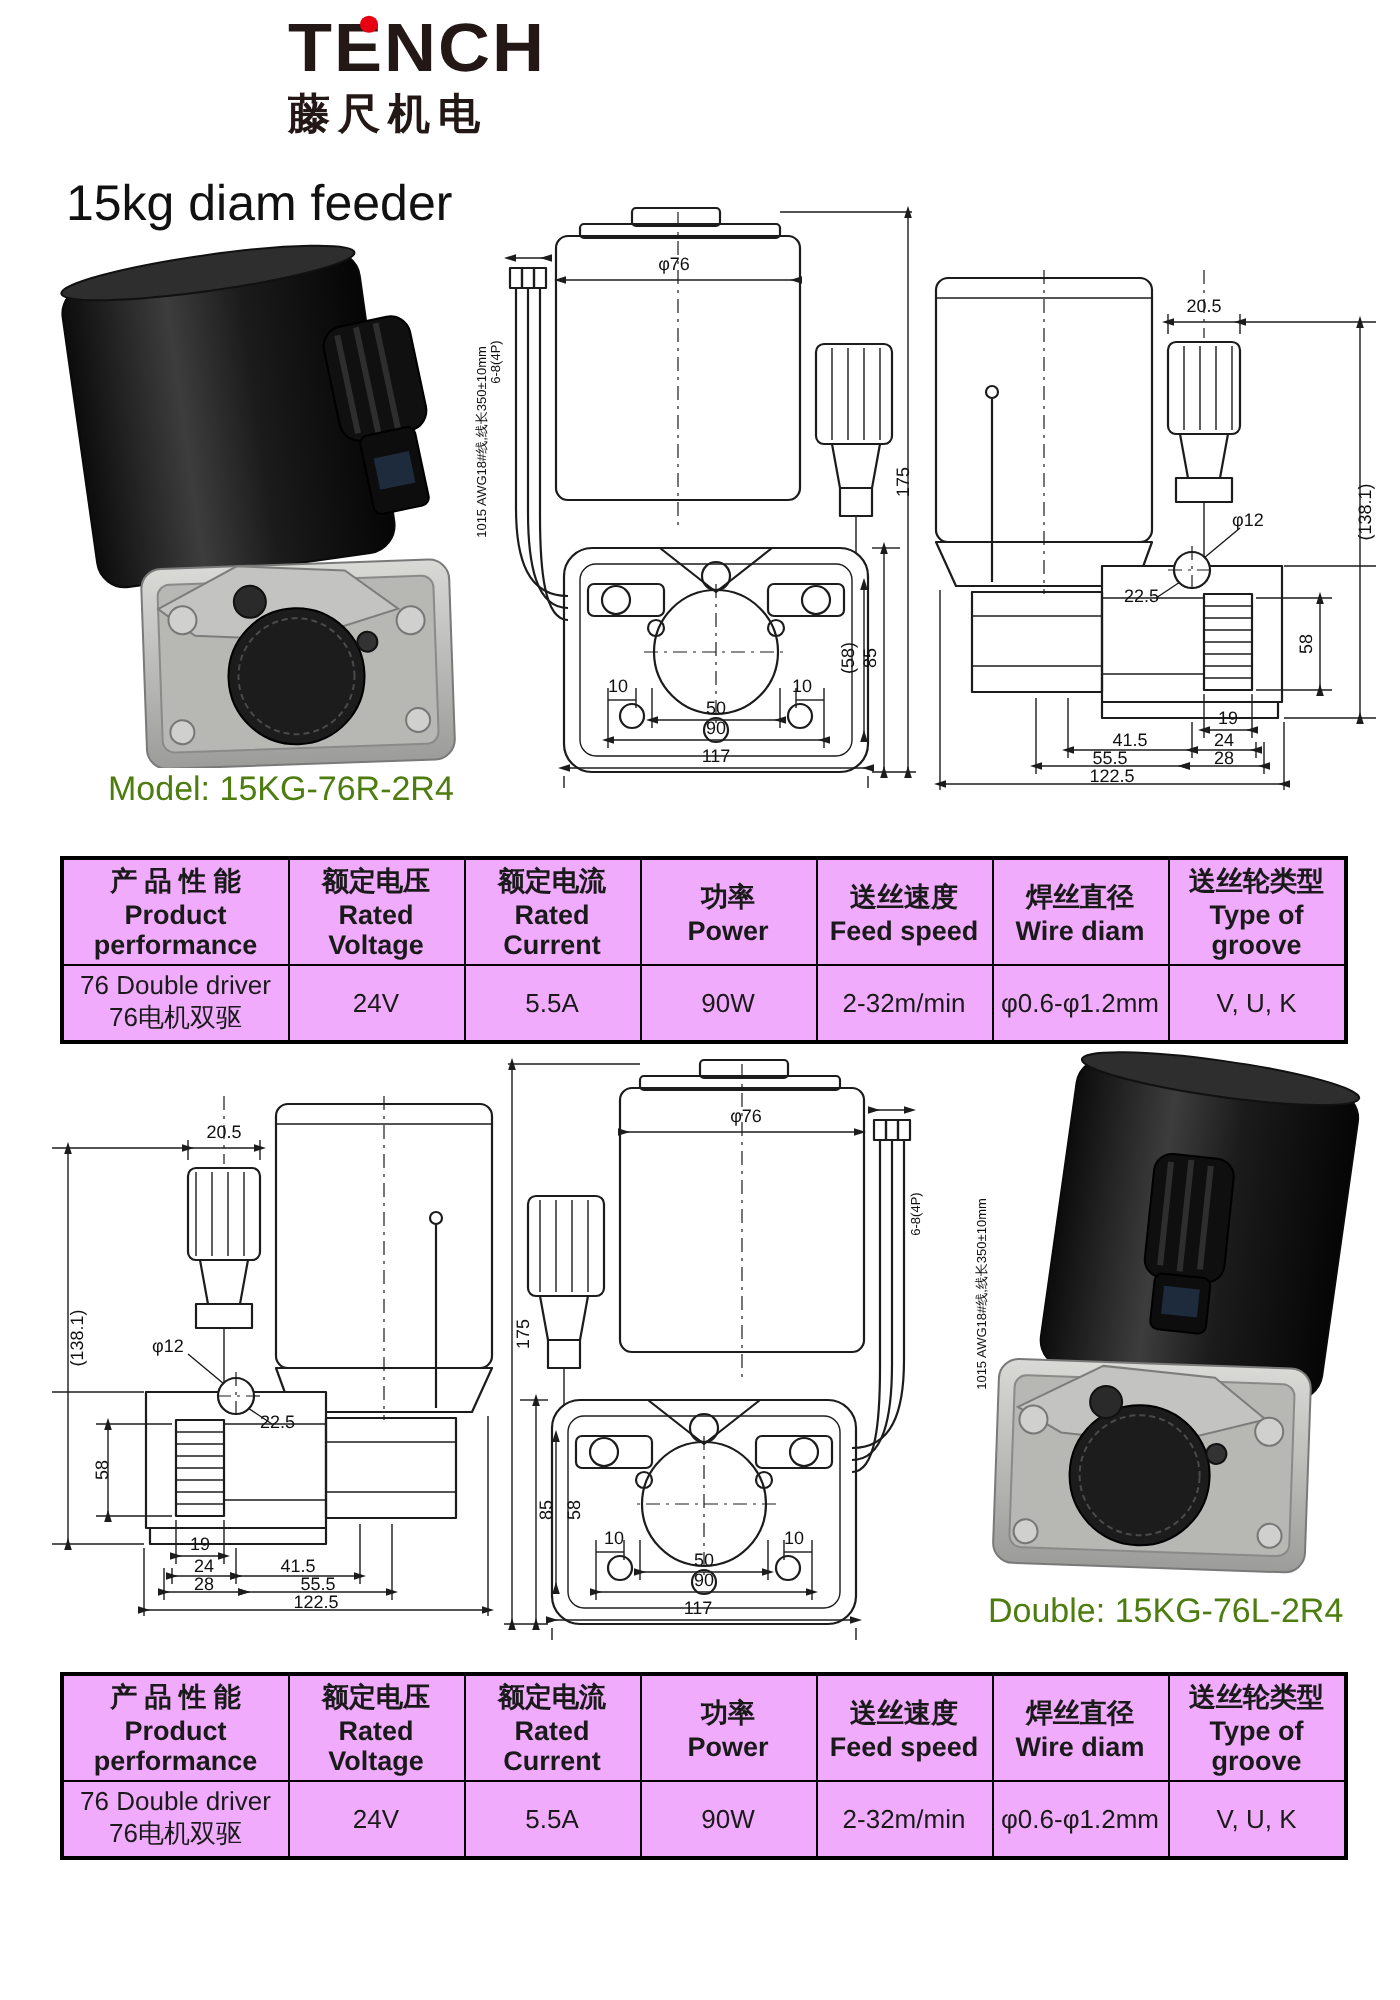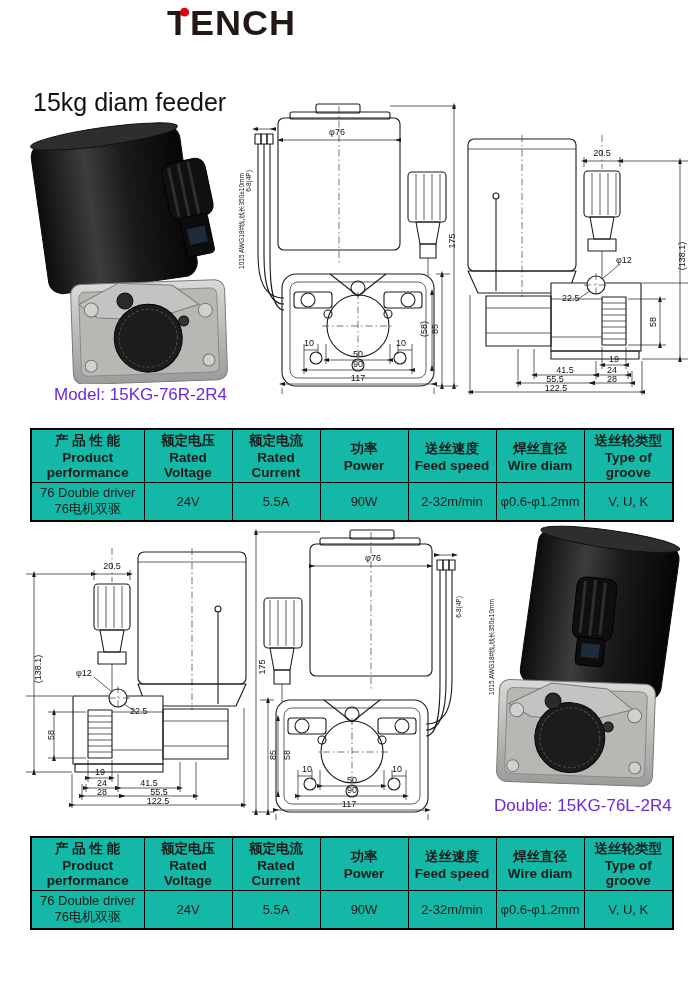--- a/index.html
+++ b/index.html
@@ -3,70 +3,71 @@
 <meta charset="utf-8">
 <style>
   html,body { margin:0; padding:0; }
   body {
     width:700px; height:1000px; background:#ffffff; position:relative;
     font-family:"Liberation Sans", sans-serif; color:#1a1a1a; overflow:hidden;
   }
   .abs { position:absolute; }
 
   
-  .logo { left:144px; top:6px; width:152px; text-align:right; }
+  .logo { left:144px; top:6px; width:152px; text-align:left; }
   .logo-en { font-size:36px; font-weight:bold; letter-spacing:1px; color:#231815;
              line-height:36px; transform:scaleY(.95); position:relative; }
   .logo-dot { position:absolute; left:36px; top:1px; width:9px; height:9px;
               border-radius:50%; background:#e60012; }
   .logo-cn { font-size:21px; font-weight:bold; letter-spacing:4px; color:#231815;
              margin-top:1px; }
 
   
   .page-title { left:33px; top:88px; font-size:25px; color:#111; }
-  .model-label { font-size:17px; color:#6d28d9;text-align:center; }
+  .model-label { font-size:17px; color:#4d7c0f;text-align:center; }
   .model-r { left:54px; top:385px; }
   .model-l { left:494px; top:796px; }
 
   
   .draw { position:absolute; }
   .dim { position:absolute; font-size:9px; color:#111; white-space:nowrap; line-height:10px; }
   .dim.c { width:30px; text-align:center; }
   .rot { transform:rotate(-90deg); }
   .note { font-size:6.5px; }
   svg { display:block; }
   .ln   { stroke:#1c1c1c; stroke-width:1.1; fill:none; stroke-linejoin:round; }
   .lnf  { stroke:#1c1c1c; stroke-width:1.1; fill:#ffffff; stroke-linejoin:round; }
   .thin { stroke:#1c1c1c; stroke-width:.7; fill:none; }
   .dash { stroke:#1c1c1c; stroke-width:.6; fill:none; stroke-dasharray:7 3 1.5 3; }
   .dl   { stroke:#1c1c1c; stroke-width:.7; fill:none; }
 
   
   .spec { position:absolute; left:30px; border-collapse:collapse; table-layout:fixed;
-          width:642px; background:#14b8a6; }
+          width:642px; background:#f0abfc; }
   .spec-1 { top:428px; }
   .spec-2 { top:836px; }
   .spec th, .spec td { border:1px solid #000; text-align:center; vertical-align:middle;
           padding:2px 1px; }
   .spec { border:2px solid #000; }
   .spec thead tr { height:42px; }
   .spec tbody tr { height:38px; }
   .spec .zh  { font-size:13.5px; font-weight:bold; }
   .spec .en  { font-size:13.5px; }
   .spec td   { font-size:13px; }
   .spec .cell2 div { line-height:16px; }
 </style>
 </head>
 <body>
 
 <div class="abs logo">
   <div class="logo-en">
     <span class="logo-dot"></span>
     <span>TENCH</span>
   </div>
+  <div class="logo-cn">藤尺机电</div>
 </div>
 
 <div class="abs page-title">15kg diam feeder</div>
 
 <div class="draw" style="left:22px; top:116px; width:212px; height:268px;">
   <svg width="212" height="268" viewBox="0 0 212 268">
     <defs>
       <linearGradient id="gmot" x1="0" y1="0" x2="1" y2="0">
         <stop offset="0" stop-color="#0c0c0c"></stop>
           <stop offset=".35" stop-color="#3d3d3d"></stop>

